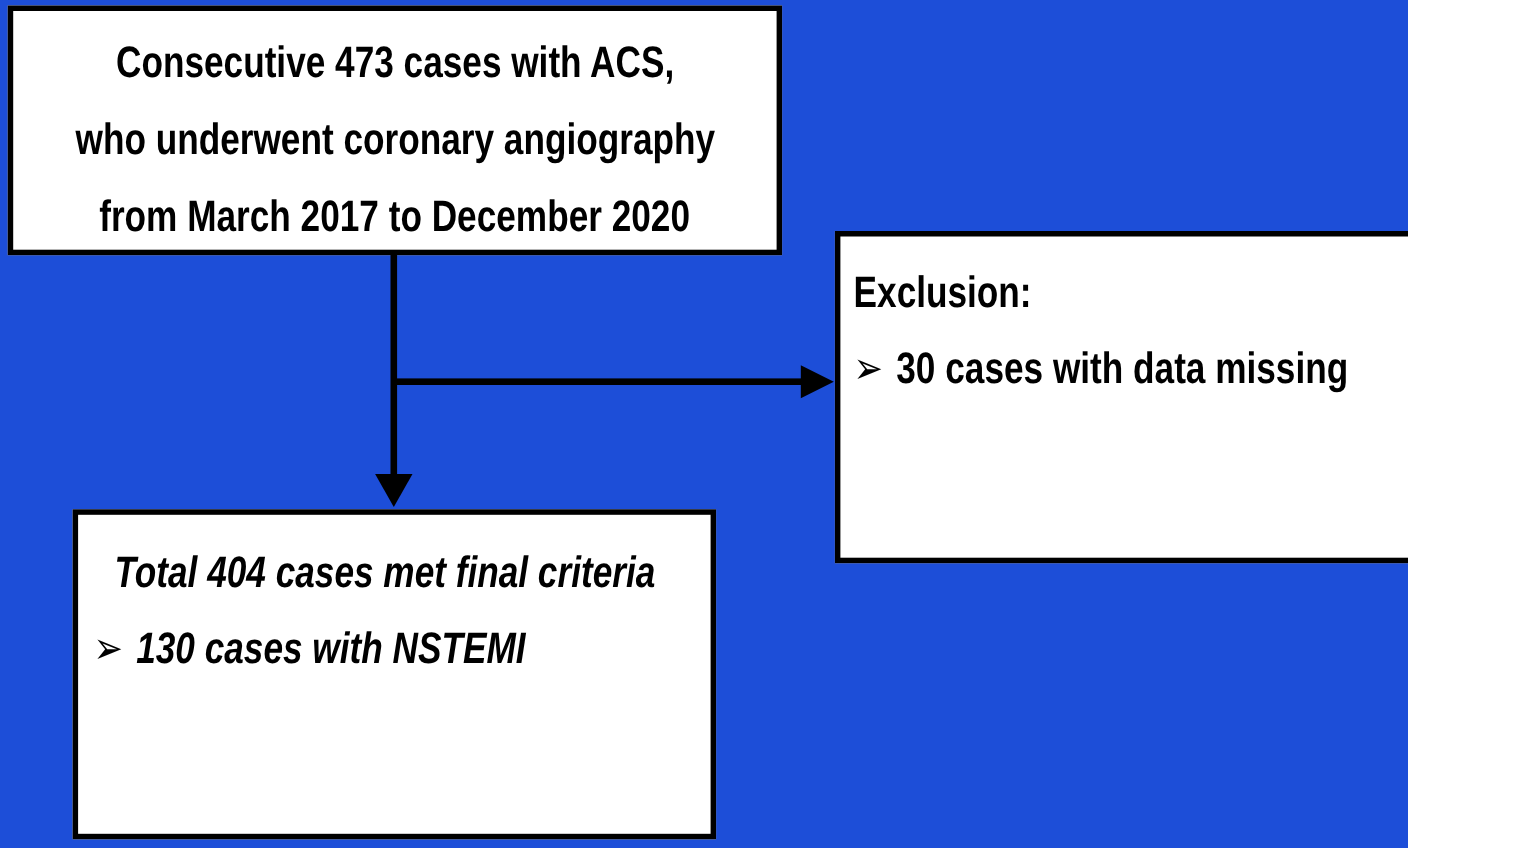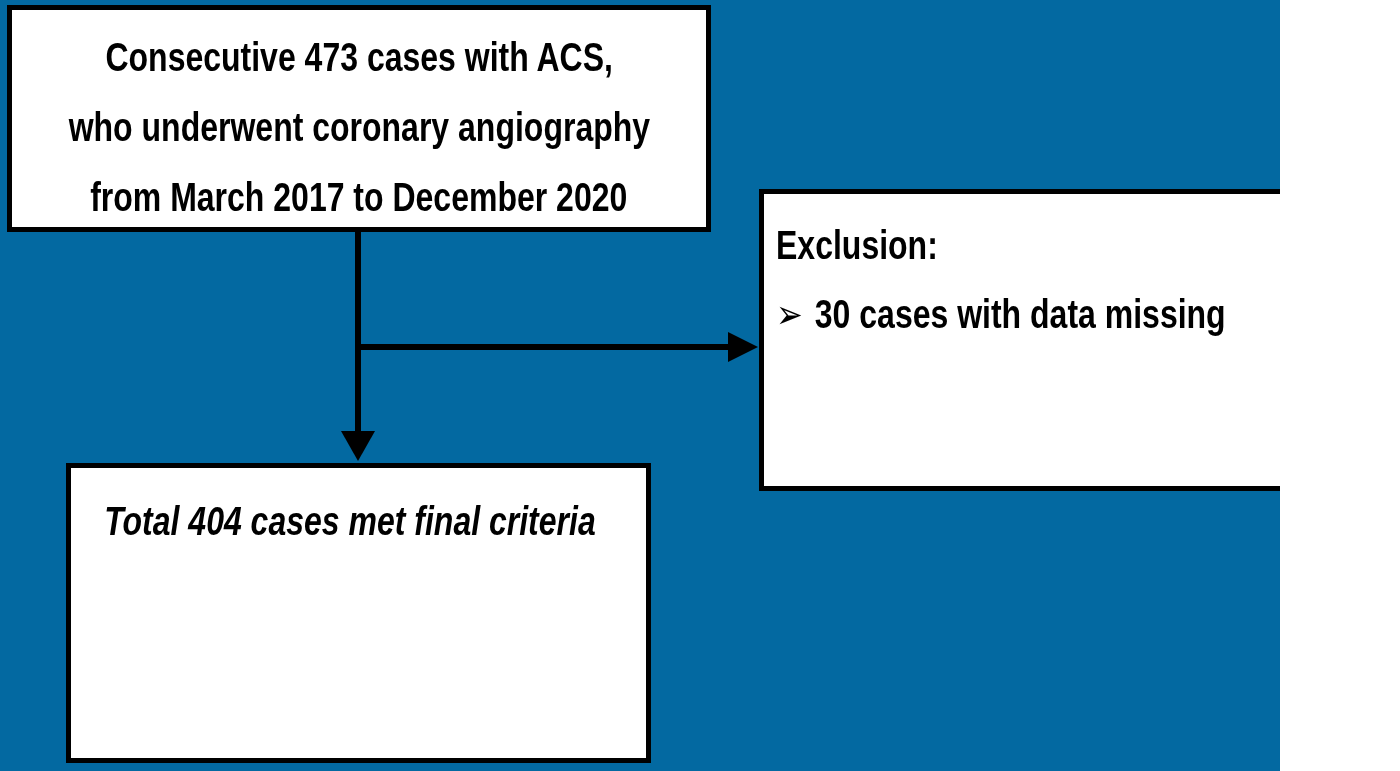--- a/index.html
+++ b/index.html
@@ -1,33 +1,33 @@
 <!DOCTYPE html>
 <html><head>
 <meta charset="utf-8">
 <style>
   html, body { margin: 0; padding: 0; background: #ffffff; }
   .canvas {
     position: relative;
     width: 1280px;
     height: 771px;
-    background: #0369a1;
+    background: #1d4ed8;
     overflow: hidden;
     font-family: "Liberation Sans", "DejaVu Sans", sans-serif;
     font-weight: bold;
     color: #000000;
   }
   .box {
     position: absolute;
     background: #ffffff;
     border: 5px solid #000000;
     box-sizing: border-box;
   }
   .top-box    { left: 7px;   top: 5px;   width: 704px; height: 227px; padding-top: 12px; }
-  .excl-box   { left: 759px; top: 189px; width: 634px; height: 302px; padding: 16px 10px 0 12px; }
+  .excl-box   { left: 759px; top: 210px; width: 634px; height: 302px; padding: 16px 10px 0 12px; }
   .final-box  { left: 66px;  top: 463px; width: 585px; height: 300px; padding: 18px 10px 0 14px; font-style: italic; }
 
   .row   { height: 70px; display: flex; align-items: center; }
   .row69 { height: 69px; display: flex; align-items: center; }
   .row-center { justify-content: center; }
 
   .t {
     display: inline-block;
     white-space: nowrap;
     font-size: 40px;
@@ -100,15 +100,18 @@
     </div>
     <div class="row69">
       <span class="t t-left"><span class="glyph">➢</span><span>30 cases with data missing</span></span>
     </div>
   </div>
 
   <div class="box final-box">
     <div class="row69">
       <span class="t t-left indent-title">Total 404 cases met final criteria</span>
     </div>
+    <div class="row69">
+      <span class="t t-left"><span class="glyph">➢</span><span>130 cases with NSTEMI</span></span>
+    </div>
   </div>
 
 </div>
 
 </body></html>

